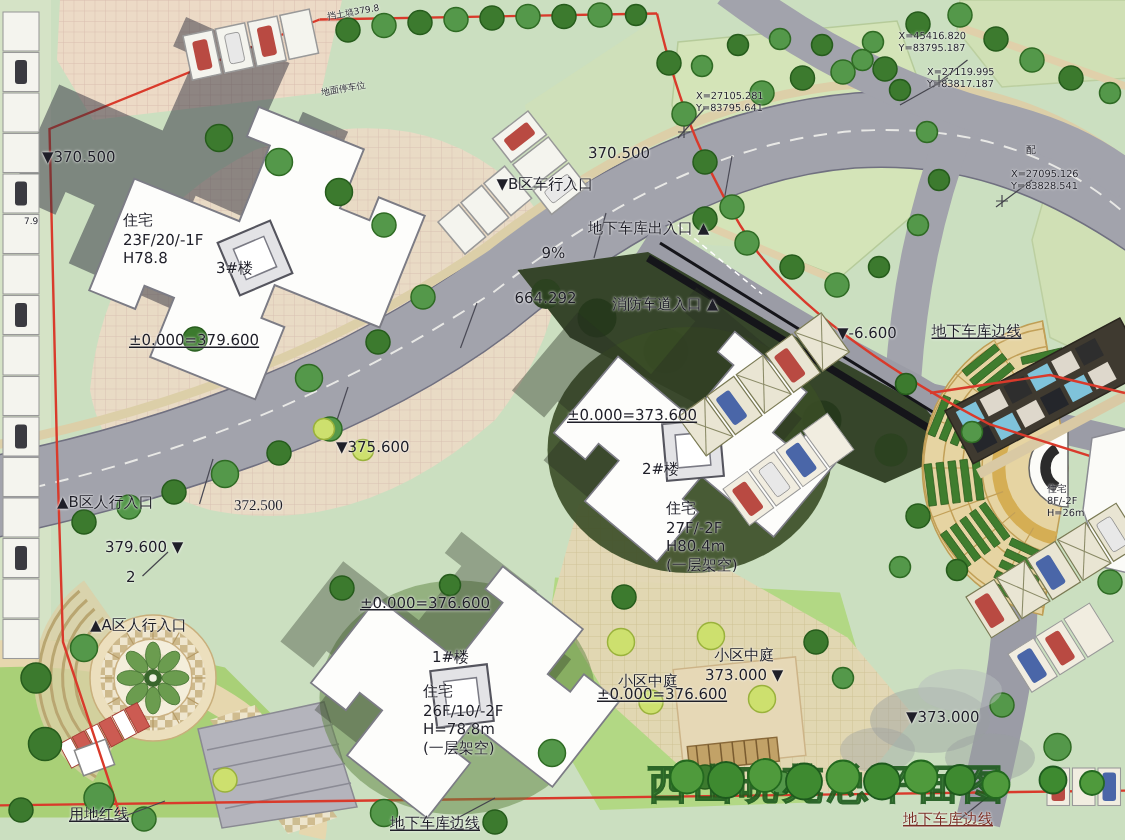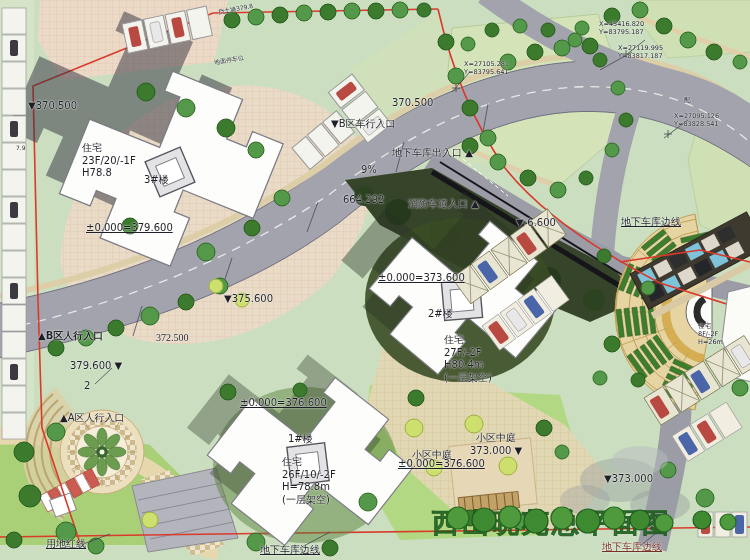--- a/index.html
+++ b/index.html
@@ -526,24 +526,24 @@
 <div class="lbl s65" style="left:674px;top:112px;">X=27095.126
 Y=83828.541</div>
 <div class="lbl" style="left:28px;top:100px;">▼370.500</div>
 <div class="lbl s6" style="left:16px;top:144px;">7.9</div>
 <div class="lbl b" style="left:331px;top:118px;">▼B区车行入口</div>
 <div class="lbl" style="left:392px;top:97px;text-align:right;">370.500</div>
 <div class="lbl" style="left:392px;top:147px;">地下车库出入口 ▲</div>
 <div class="lbl" style="left:361px;top:164px;">9%</div>
 <div class="lbl" style="left:408px;top:170px;margin-top:28px;">消防车道入口 ▲</div>
 <div class="lbl" style="left:343px;top:194px;">664.292</div>
-<div class="lbl" style="left:516px;top:217px;">▼-6.600</div>
+<div class="lbl" style="left:558px;top:217px;">▼-6.600</div>
 <div class="lbl u" style="left:621px;top:216px;">地下车库边线</div>
 <div class="lbl s65" style="left:684px;top:96px;">配</div>
-<div class="lbl" style="left:38px;top:330px;font-weight:bold;">▲B区人行入口</div>
+<div class="lbl" style="left:38px;top:330px;">▲B区人行入口</div>
 <div class="lbl" style="left:70px;top:360px;">379.600 ▼</div>
 <div class="lbl" style="left:84px;top:380px;">2</div>
 <div class="lbl" style="left:60px;top:412px;">▲A区人行入口</div>
 <div class="lbl" style="left:224px;top:293px;">▼375.600</div>
 <div class="lbl" style="left:156px;top:332px;font-family:Liberation Serif, serif;">372.500</div>
 <div class="lbl" style="left:82px;top:142px;">住宅
 23F/20/-1F
 H78.8</div>
 <div class="lbl b" style="left:144px;top:174px;">3#楼</div>
 <div class="lbl u" style="left:86px;top:222px;">±0.000=379.600</div>

